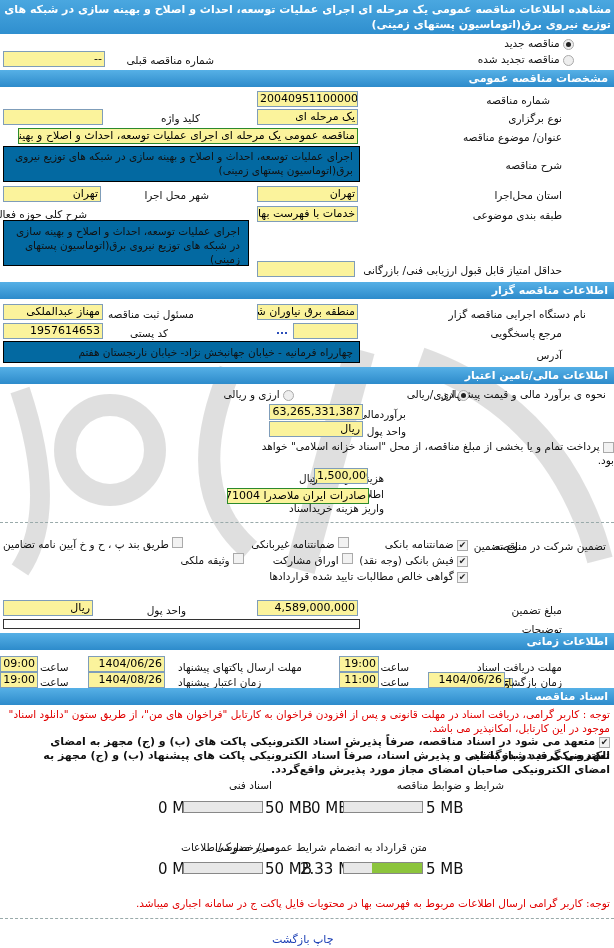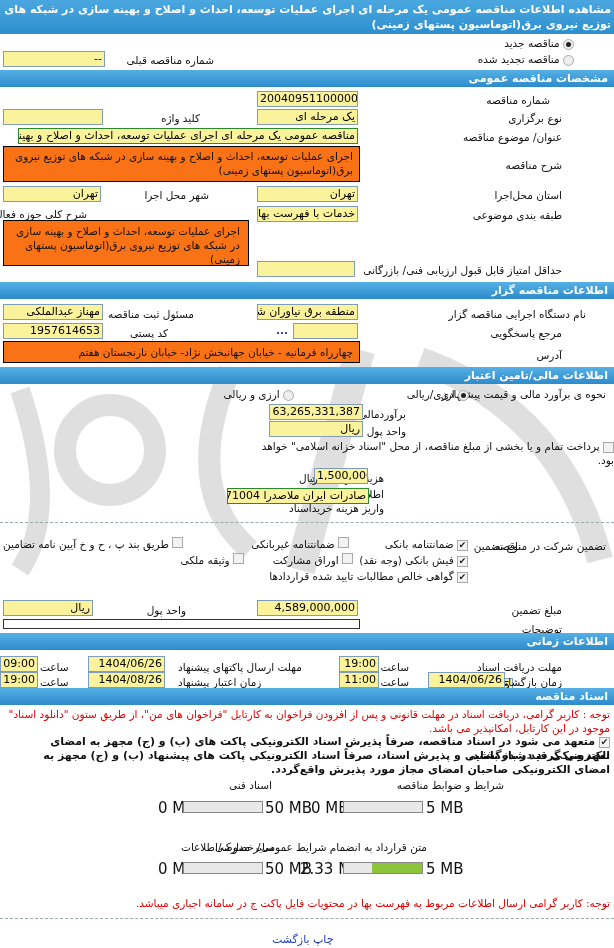--- a/index.html
+++ b/index.html
@@ -4,21 +4,21 @@
 <style>
   * { box-sizing: border-box; margin: 0; padding: 0; }
   html, body { width: 614px; height: 948px; background: #fff; overflow: hidden; }
   body { font-family: "DejaVu Sans", sans-serif; font-size: 10.5px; color: #111; direction: rtl; position: relative; }
   .abs { position: absolute; }
   .titlebar { left: 0; top: 0; width: 614px; height: 34px; background: linear-gradient(#4aa7e0,#2f8fcf); color: #fff; font-weight: bold; font-size: 11px; line-height: 15px; padding: 2px 3px; }
   .sechdr { left: 0; width: 614px; height: 17px; background: linear-gradient(#56b0e6,#2d8bcb); color: #fff; font-weight: bold; font-size: 11px; line-height: 17px; padding-right: 6px; border-radius: 0 0 0 0; }
   .lbl { white-space: nowrap; font-size: 10.5px; line-height: 14px; }
   .inp { background: #fbf39c; border: 1px solid #7f9db9; height: 16px; font-size: 11px; line-height: 14px; padding: 0 2px; white-space: nowrap; overflow: hidden; color: #000; }
   .inp.ltr { direction: ltr; text-align: right; }
-  .box { border: 1px solid #000; background: #f97316; font-size: 10.5px; line-height: 14px; padding: 2px 6px; }
+  .box { border: 1px solid #000; background: #0369a1; font-size: 10.5px; line-height: 14px; padding: 2px 6px; }
   .radio { width: 11px; height: 11px; border-radius: 50%; border: 1px solid #aaa; background: #eee; display: inline-block; }
   .radio.on::after { content: ""; display: block; width: 5px; height: 5px; margin: 2px; border-radius: 50%; background: #222; }
   .chk { width: 11px; height: 11px; border: 1px solid #aaa; background: #f2f2f2; display: inline-block; font-size: 9px; line-height: 9px; text-align: center; color: #222; }
   .dotline { left: 0; width: 614px; border-top: 1px dashed #9aa; }
   .red { color: #e00000; font-size: 10.5px; line-height: 14px; }
   .bold { font-weight: bold; font-size: 11px; line-height: 14px; }
   .bar { height: 12px; border: 1px solid #888; background: #e8e8e8; }
   .bar .fill { height: 100%; background: #8cc43c; }
   .mb { direction: ltr; font-size: 15px; line-height: 12px; white-space: nowrap; }
   .link { color: #1b3fb5; font-size: 11px; }

